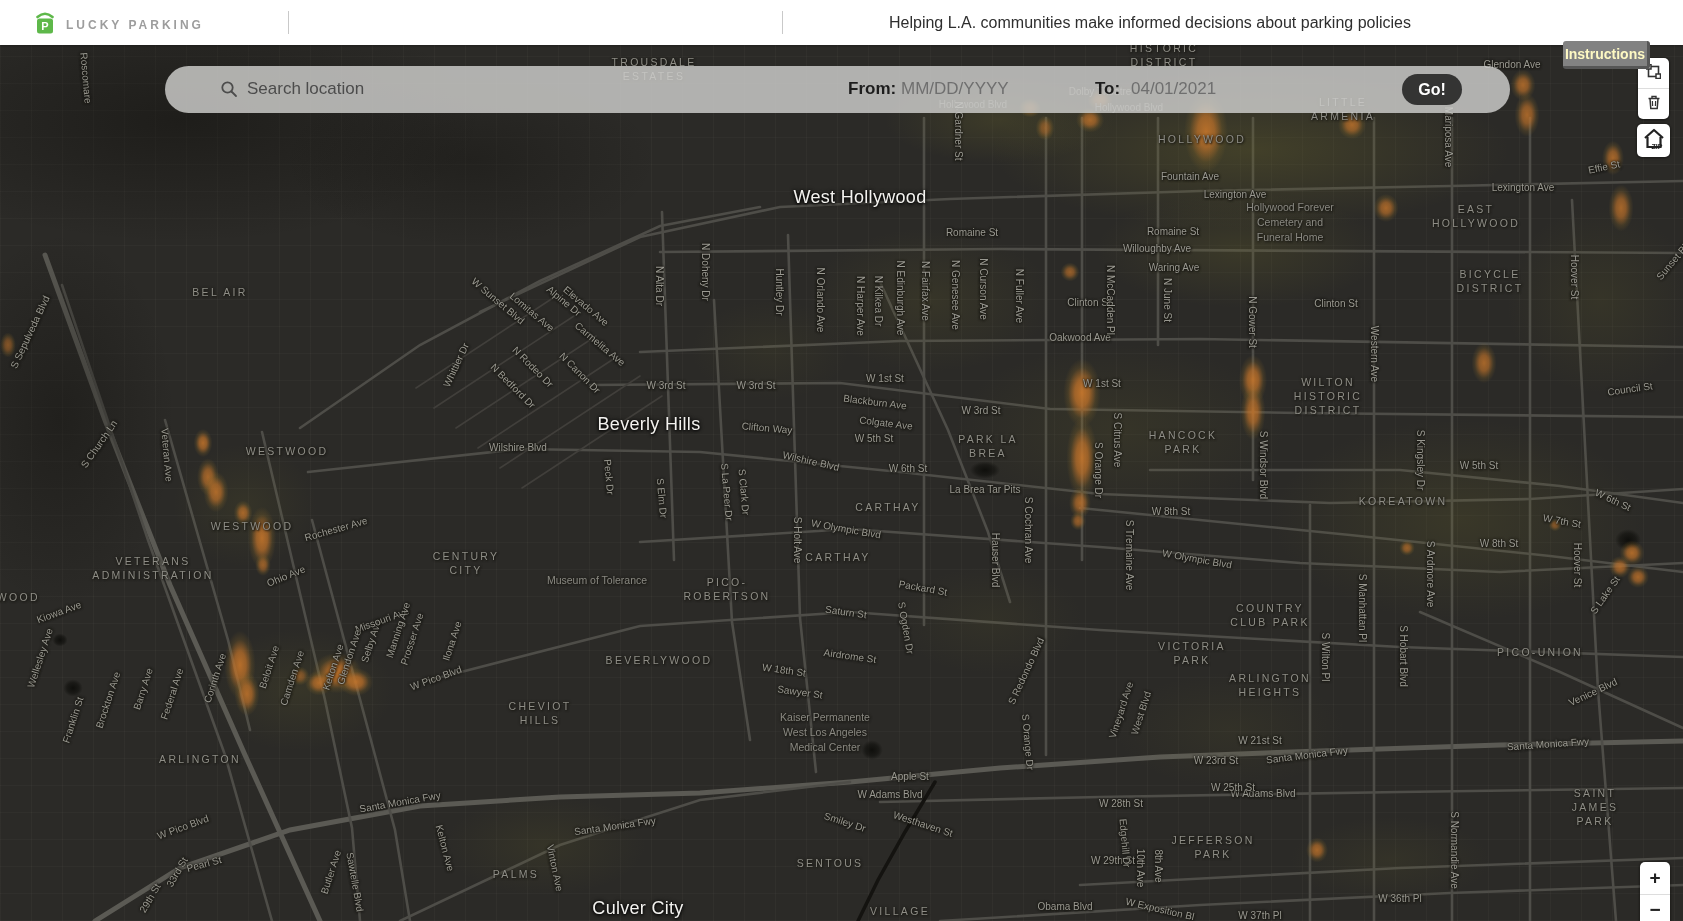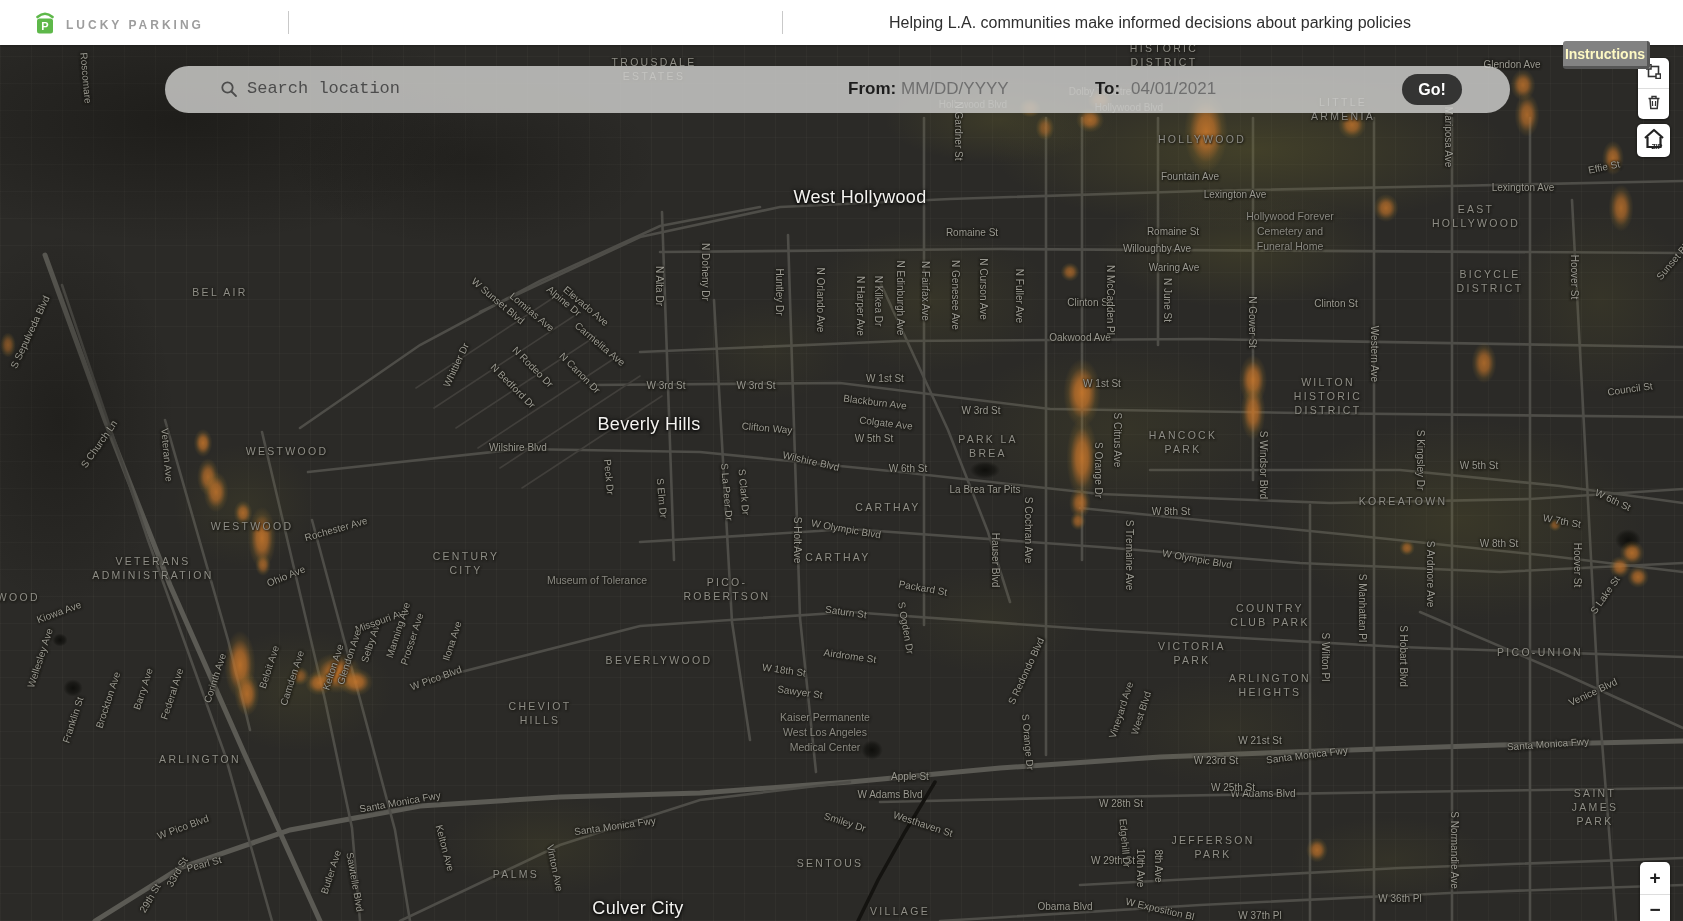--- a/index.html
+++ b/index.html
@@ -39,21 +39,21 @@
                align-items:center;justify-content:center;font-size:16px;color:#2e2e2e;}
   #instructions-btn{position:absolute;right:33px;top:9px;height:28px;padding:0 2px;
     background:#828282;color:#fef9c3;font-weight:700;font-size:14px;border:none;border-radius:3px;
     border-right:3px solid #565656;border-bottom:3px solid #565656;cursor:pointer;
     display:flex;align-items:center;margin-top:32px;}
 
   
   #searchbar{position:absolute;left:165px;top:66px;width:1345px;height:47px;z-index:25;
     background:rgba(208,208,205,0.82);border-radius:24px;}
   #search-icon{position:absolute;left:55px;top:14px;}
-  #search-placeholder{position:absolute;left:82px;top:13px;font-size:17px;color:#4c4c4c;font-family:Liberation Mono, monospace;}
+  #search-placeholder{position:absolute;left:82px;top:13px;font-size:17px;color:#4c4c4c;}
   .bar-label{position:absolute;top:13px;font-size:17px;font-weight:700;color:#1d1d1d;}
   .bar-value{position:absolute;top:13px;font-size:17px;color:#6f6f6f;}
   #go-btn{position:absolute;left:1237px;top:8px;width:60px;height:31px;border:none;cursor:pointer;
     background:rgba(42,42,42,0.93);color:#fff;font-weight:700;font-size:16px;border-radius:17px;}
 
   
   .ctl{position:absolute;background:#fff;border-radius:5px;z-index:25;
        box-shadow:0 0 0 1.5px rgba(0,0,0,.12),0 1px 3px rgba(0,0,0,.3);}
   #draw-group{left:1638px;top:58px;width:31px;height:61px;display:flex;flex-direction:column;}
   #draw-group .ctl-btn{flex:1;display:flex;align-items:center;justify-content:center;cursor:pointer;}
@@ -314,21 +314,21 @@
       <div class="maplabel street" style="left: 349px; top: 657px; transform: translate(-50%, -50%) rotate(-72deg);">Glendon Ave</div>
       <div class="maplabel street" style="left: 436px; top: 678px; transform: translate(-50%, -50%) rotate(-20deg);">W Pico Blvd</div>
       <div class="maplabel street" style="left: 183px; top: 827px; transform: translate(-50%, -50%) rotate(-20deg);">W Pico Blvd</div>
       <div class="maplabel street" style="left: 204px; top: 864px; transform: translate(-50%, -50%) rotate(-15deg);">Pearl St</div>
       <div class="maplabel street" style="left: 177px; top: 872px; transform: translate(-50%, -50%) rotate(-60deg);">33rd St</div>
       <div class="maplabel street" style="left: 150px; top: 898px; transform: translate(-50%, -50%) rotate(-60deg);">29th St</div>
       <div class="maplabel street" style="left: 355px; top: 882px; transform: translate(-50%, -50%) rotate(80deg);">Sawtelle Blvd</div>
       <div class="maplabel street" style="left: 331px; top: 872px; transform: translate(-50%, -50%) rotate(-72deg);">Butler Ave</div>
       <div class="maplabel street" style="left: 445px; top: 848px; transform: translate(-50%, -50%) rotate(75deg);">Kelton Ave</div>
       <div class="maplabel street" style="left: 555px; top: 868px; transform: translate(-50%, -50%) rotate(78deg);">Vinton Ave</div>
-      <div class="maplabel poi" style="left: 1290px; top: 232px; transform: translate(-50%, -50%) rotate(0deg);">Hollywood Forever
+      <div class="maplabel poi" style="left: 1290px; top: 223px; transform: translate(-50%, -50%) rotate(0deg);">Hollywood Forever
 Cemetery and
 Funeral Home</div>
       <div class="maplabel poi" style="left: 825px; top: 733px; transform: translate(-50%, -50%) rotate(0deg);">Kaiser Permanente
 West Los Angeles
 Medical Center</div>
       <div class="maplabel poi" style="left: 597px; top: 581px; transform: translate(-50%, -50%) rotate(0deg);">Museum of Tolerance</div>
       <div class="maplabel nbhd" style="left: 220px; top: 292px; transform: translate(-50%, -50%) rotate(0deg);">BEL AIR</div>
       <div class="maplabel nbhd" style="left: 654px; top: 69px; transform: translate(-50%, -50%) rotate(0deg);">TROUSDALE
 ESTATES</div>
       <div class="maplabel nbhd" style="left: 1164px; top: 55px; transform: translate(-50%, -50%) rotate(0deg);">HISTORIC

